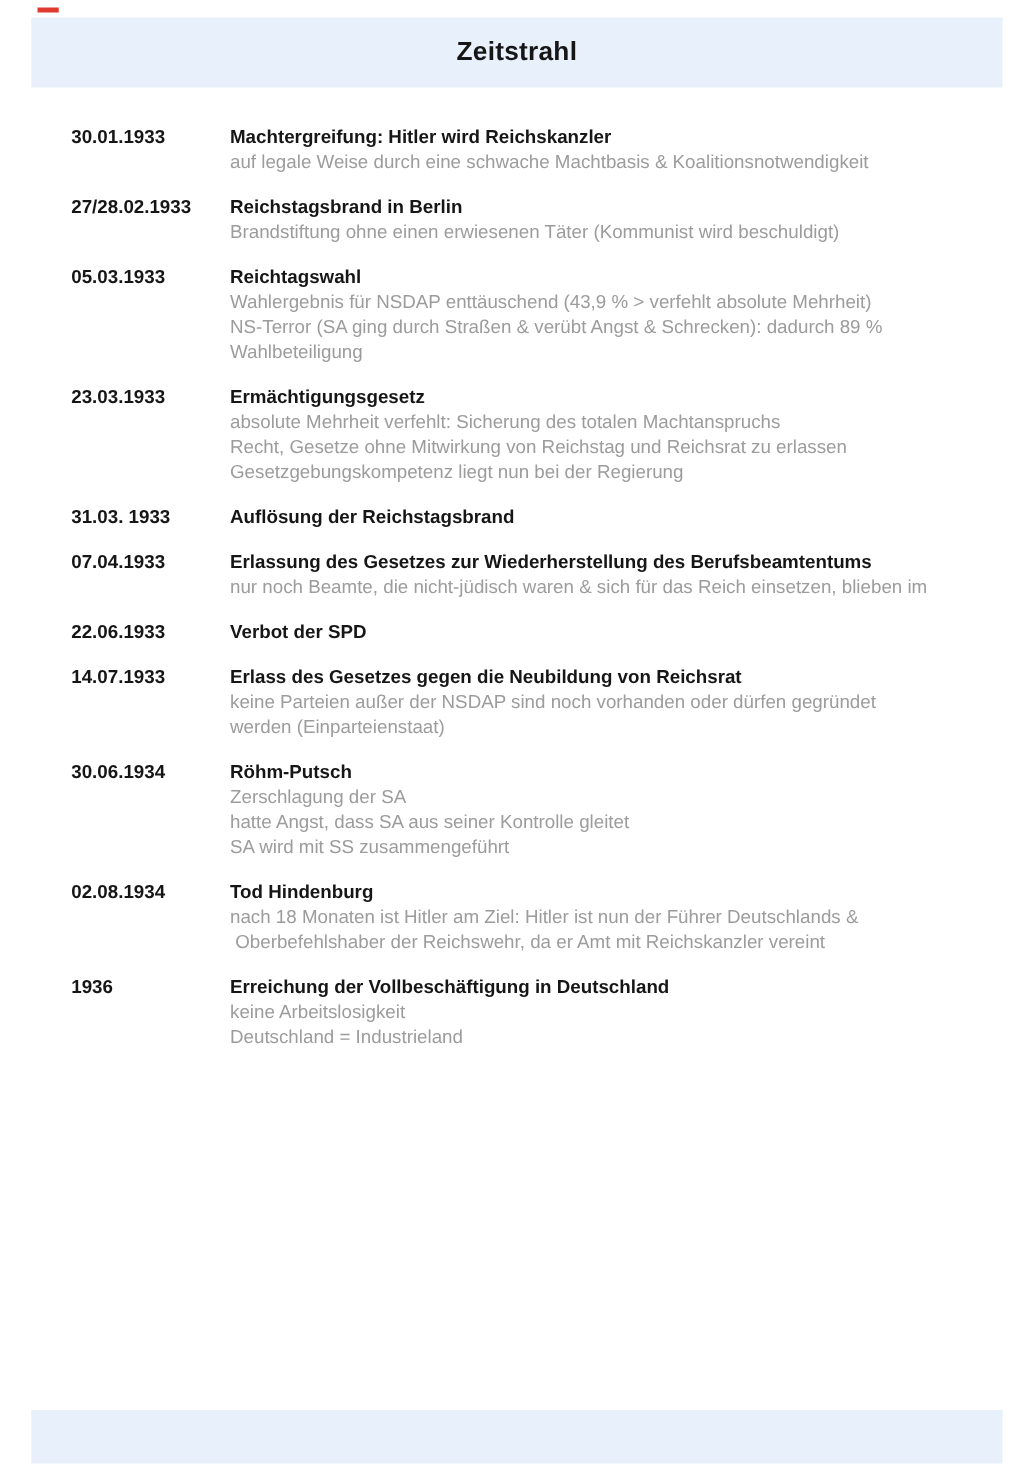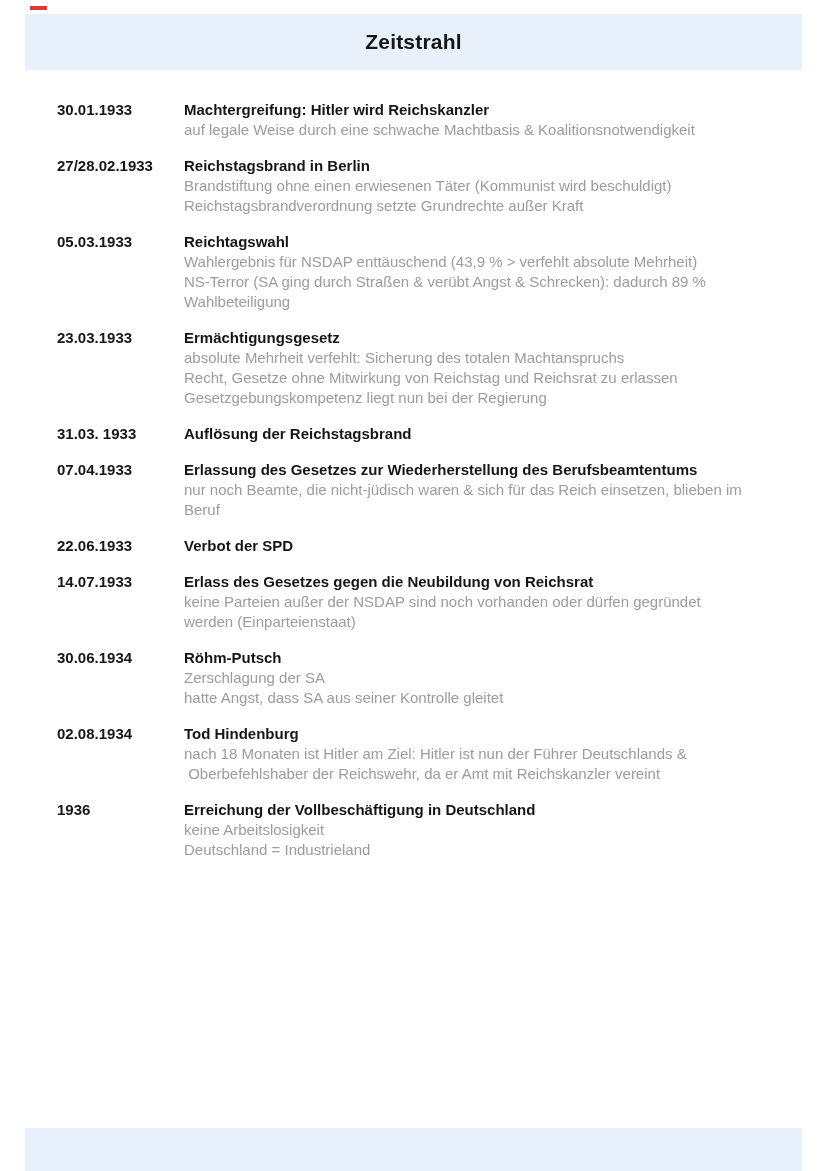--- a/index.html
+++ b/index.html
@@ -98,21 +98,20 @@
         </div>
     </div>
   </div>
 
   <div class="entry">
     <div class="entry-date">27/28.02.1933</div>
     <div class="entry-content">
       <div class="entry-title">Reichstagsbrand in Berlin</div>
       <div class="entry-details">
           <div class="detail">Brandstiftung ohne einen erwiesenen Täter (Kommunist wird beschuldigt)</div>
-          <div class="detail">Reichstagsbrandverordnung setzte Grundrechte außer Kraft</div>
         </div>
     </div>
   </div>
 
   <div class="entry">
     <div class="entry-date">05.03.1933</div>
     <div class="entry-content">
       <div class="entry-title">Reichtagswahl</div>
       <div class="entry-details">
           <div class="detail">Wahlergebnis für NSDAP enttäuschend (43,9 % &gt; verfehlt absolute Mehrheit)</div>
@@ -141,21 +140,20 @@
       <div class="entry-details"></div>
     </div>
   </div>
 
   <div class="entry">
     <div class="entry-date">07.04.1933</div>
     <div class="entry-content">
       <div class="entry-title">Erlassung des Gesetzes zur Wiederherstellung des Berufsbeamtentums</div>
       <div class="entry-details">
           <div class="detail">nur noch Beamte, die nicht-jüdisch waren &amp; sich für das Reich einsetzen, blieben im</div>
-          <div class="detail">Beruf</div>
         </div>
     </div>
   </div>
 
   <div class="entry">
     <div class="entry-date">22.06.1933</div>
     <div class="entry-content">
       <div class="entry-title">Verbot der SPD</div>
       <div class="entry-details"></div>
     </div>
@@ -172,20 +170,21 @@
     </div>
   </div>
 
   <div class="entry">
     <div class="entry-date">30.06.1934</div>
     <div class="entry-content">
       <div class="entry-title">Röhm-Putsch</div>
       <div class="entry-details">
           <div class="detail">Zerschlagung der SA</div>
           <div class="detail">hatte Angst, dass SA aus seiner Kontrolle gleitet</div>
+          <div class="detail">SA wird mit SS zusammengeführt</div>
         </div>
     </div>
   </div>
 
   <div class="entry">
     <div class="entry-date">02.08.1934</div>
     <div class="entry-content">
       <div class="entry-title">Tod Hindenburg</div>
       <div class="entry-details">
           <div class="detail">nach 18 Monaten ist Hitler am Ziel: Hitler ist nun der Führer Deutschlands &amp;</div>

